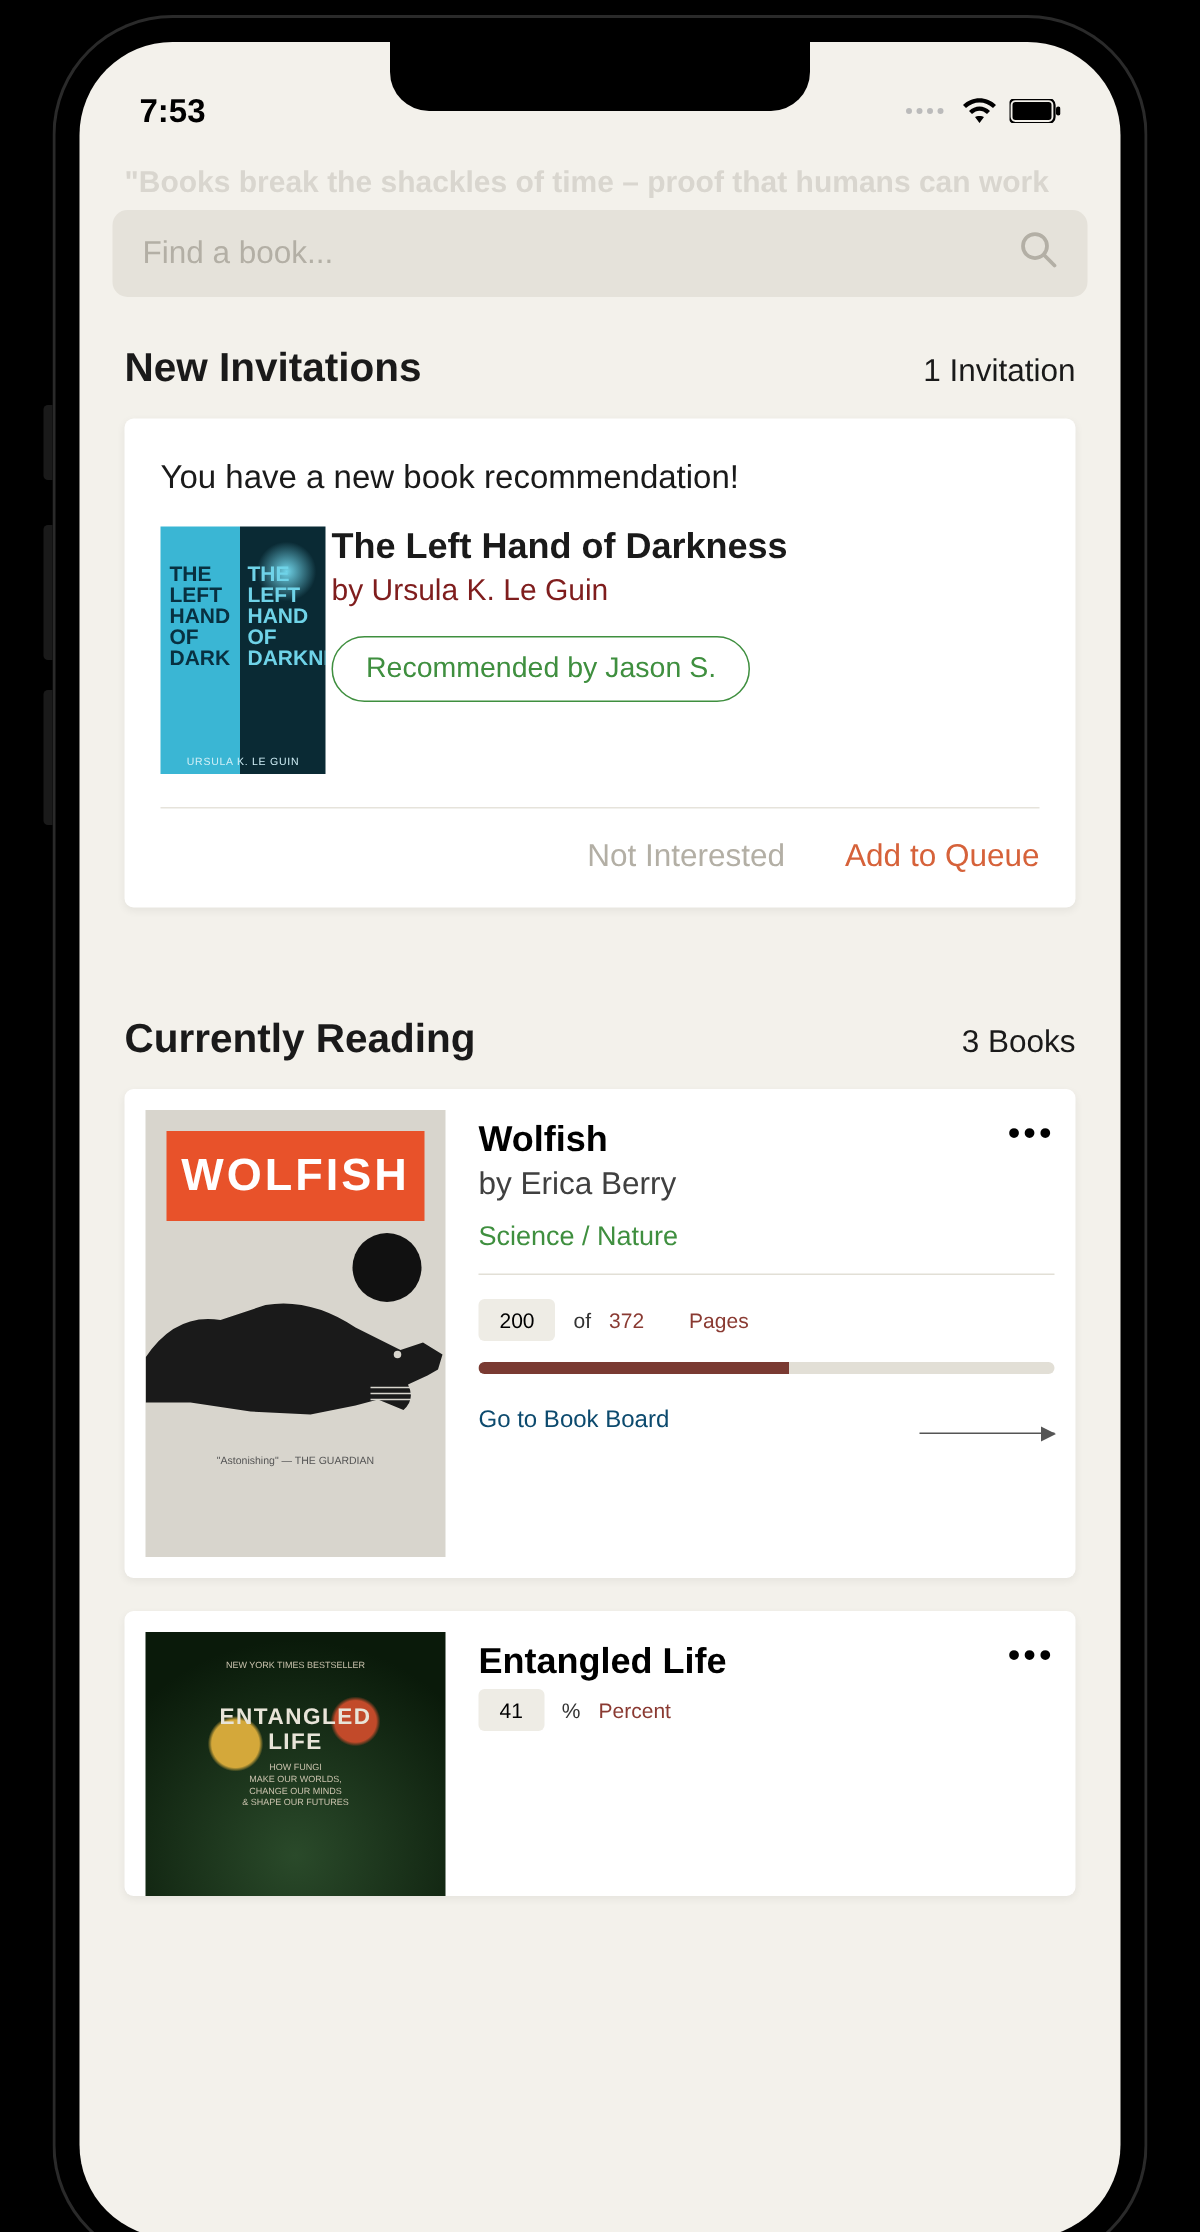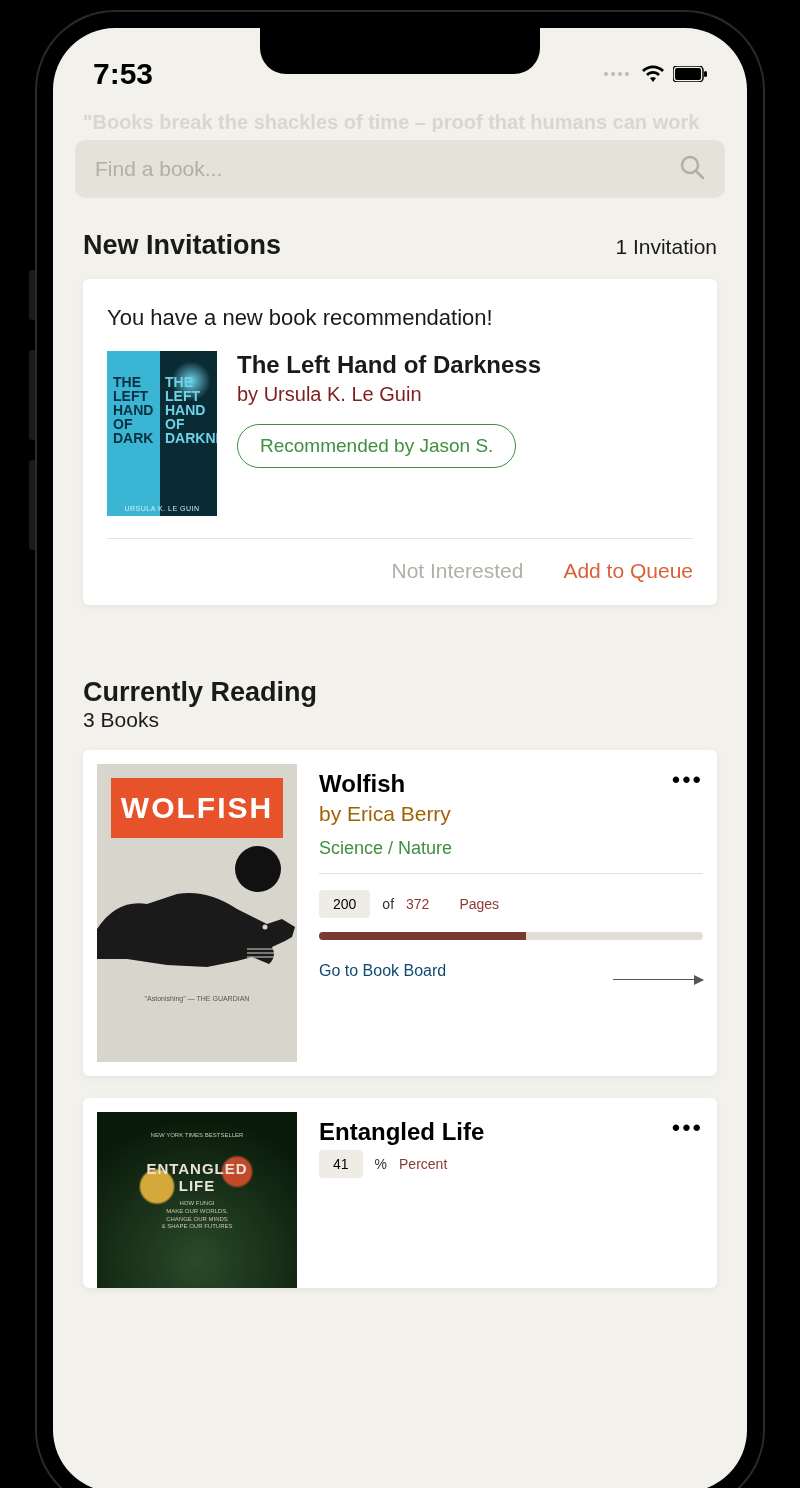--- a/index.html
+++ b/index.html
@@ -52,21 +52,21 @@
     border-radius: 0 0 26px 26px;
     z-index: 50;
   }
   .status-bar {
     display: flex;
     justify-content: space-between;
     align-items: center;
     padding: 22px 40px 0 40px;
     height: 70px;
     font-weight: 600;
-    font-size: 30px;
+    font-size: 22px;
   }
   .status-right { display:flex; align-items:center; gap:8px; }
   .dots { display:flex; gap:3px; margin-right:4px; }
   .dots span { width:4px; height:4px; border-radius:50%; background:#bbb; }
   .wifi-icon svg, .battery-icon svg { display:block; }
   .quote {
     padding: 10px 30px 0 30px;
     color: #d9d6cf;
     font-size: 20px;
     font-weight: 600;
@@ -126,21 +126,21 @@
   .section-head h2 { font-size: 27px; font-weight:600; color:#1a1a1a; }
   .section-head .count { font-size: 21px; color:#1a1a1a; }
   .card {
     background:#fff;
     margin: 0 30px;
     border-radius: 6px;
     box-shadow: 0 2px 6px rgba(0,0,0,0.06);
     padding: 26px 24px 22px 24px;
   }
   .invite-msg { font-size: 22px; color:#1a1a1a; margin-bottom: 20px; }
-  .invite-body { display:flex; gap:20px; padding-bottom: 22px; border-bottom:1px solid #e6e3db; }
+  .invite-body { display:flex; gap:4px; padding-bottom: 22px; border-bottom:1px solid #e6e3db; }
   .cover-small {
     width:110px; height:165px; flex-shrink:0;
     background: linear-gradient(90deg, #3ab6d4 0%, #3ab6d4 48%, #0a2a34 48%, #0a2a34 100%);
     position:relative; overflow:hidden;
   }
   .cover-small .t1 { position:absolute; top:24px; left:6px; font-size:14px; font-weight:800; color:#083040; line-height:1; }
   .cover-small .t2 { position:absolute; top:24px; left:58px; font-size:14px; font-weight:800; color:#6fd3e8; line-height:1; }
   .cover-small .sun { position:absolute; top:10px; right:6px; width:40px; height:40px; background: radial-gradient(circle,#6fd3e8 0%,#0a2a34 70%); border-radius:50%; }
   .cover-small .auth { position:absolute; bottom:4px; width:100%; text-align:center; font-size:7px; color:#cfeef6; letter-spacing:0.5px; }
   .invite-info h3 { font-size:24px; font-weight:700; color:#1a1a1a; margin-bottom:4px; }
@@ -198,21 +198,21 @@
   }
   .entangled-cover .et {
     position:absolute; top:48px; width:100%; text-align:center;
     color:#e8e4d8; font-size:15px; font-weight:700; letter-spacing:1px;
   }
   .entangled-cover .sub { position:absolute; top:88px; width:100%; text-align:center; color:#c9c2ad; font-size:6px; line-height:1.3; }
   .entangled-cover .bestseller { position:absolute; top:20px; width:100%; text-align:center; color:#c9c2ad; font-size:6px; }
 
   .book-info { flex:1; padding-top:6px; position:relative; }
   .book-info h3 { font-size:24px; font-weight:700; margin-bottom:4px; }
-  .book-info .author { font-size:21px; color:#a16207; margin-bottom:12px; }
+  .book-info .author { font-size:21px; color:#404040; margin-bottom:12px; }
   .genre { color:#3f8f3f; font-size:18px; border-bottom:1px solid #e2dfd6; padding-bottom:14px; margin-bottom:16px; display:inline-block; width:100%; }
   .rec-by { color:#3f8f3f; font-size:18px; padding-bottom:14px; margin-bottom:10px; display:block; }
   .more-icon { position:absolute; top:2px; right:0; font-size:24px; letter-spacing:2px; cursor:pointer; }
   .progress-row { display:flex; align-items:center; gap:12px; font-size:14px; margin-bottom:14px; }
   .num-box { background:#eeece5; padding:6px 14px; border-radius:4px; font-weight:500; }
   .of { color:#333; }
   .total, .unit { color:#8a3a32; }
   .unit { margin-left:18px; }
   .progress-bar { width:100%; height:8px; background:#e2dfd6; border-radius:4px; overflow:hidden; margin-bottom:22px; }
   .progress-fill { height:100%; background:#7a3a32; }
@@ -295,21 +295,21 @@
           <div class="author">by Ursula K. Le Guin</div>
           <span class="rec-pill">Recommended by Jason S.</span>
         </div>
       </div>
       <div class="invite-actions">
         <span class="btn-muted">Not Interested</span>
         <span class="btn-accent">Add to Queue</span>
       </div>
     </div>
 
-    <div class="section-head" style="padding-top:72px;flex-direction:column;">
+    <div class="section-head" style="padding-top:72px;">
       <h2>Currently Reading</h2>
       <span class="count">3 Books</span>
     </div>
 
     <div class="book-card">
       <div class="cover-large wolfish-cover">
         <div class="title-band">WOLFISH</div>
         <div class="badge"></div>
         <svg class="wolf" viewBox="0 0 200 120">
           <path d="M0 50 Q20 20 50 25 L80 15 Q110 10 140 30 L170 45 L185 40 L198 48 L195 58 L188 62 L175 68 Q180 78 172 85 L155 78 L140 82 L110 88 L70 86 L30 80 L0 80 Z" fill="#1a1a1a"></path>

